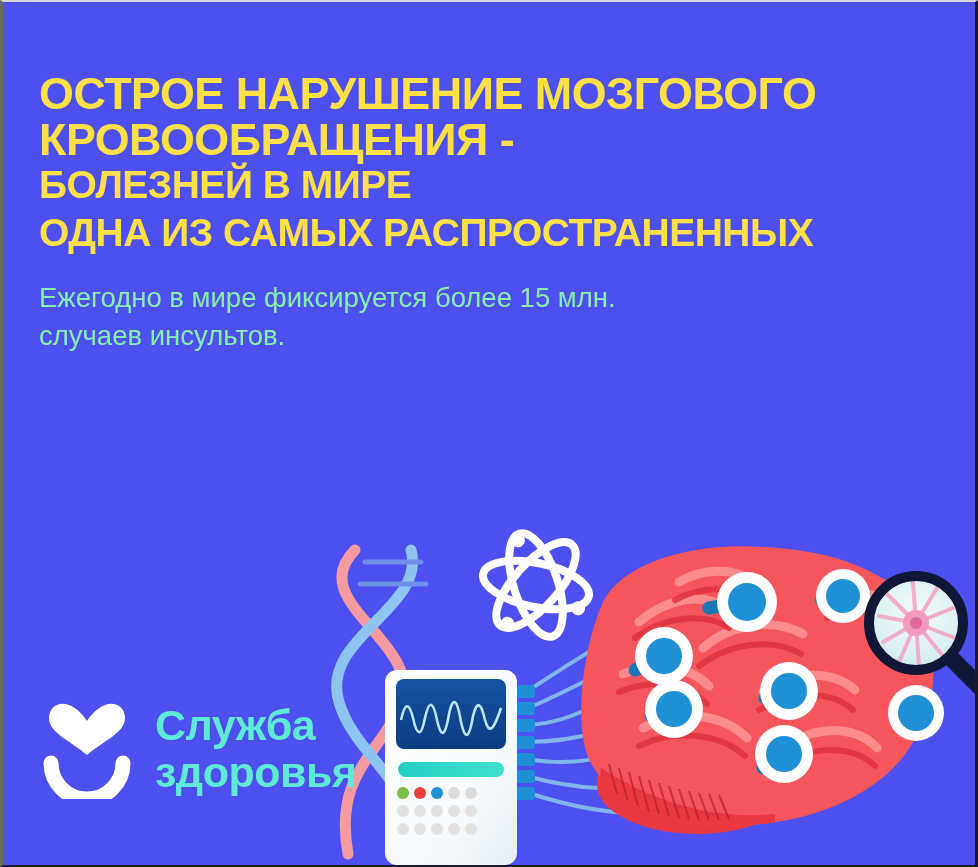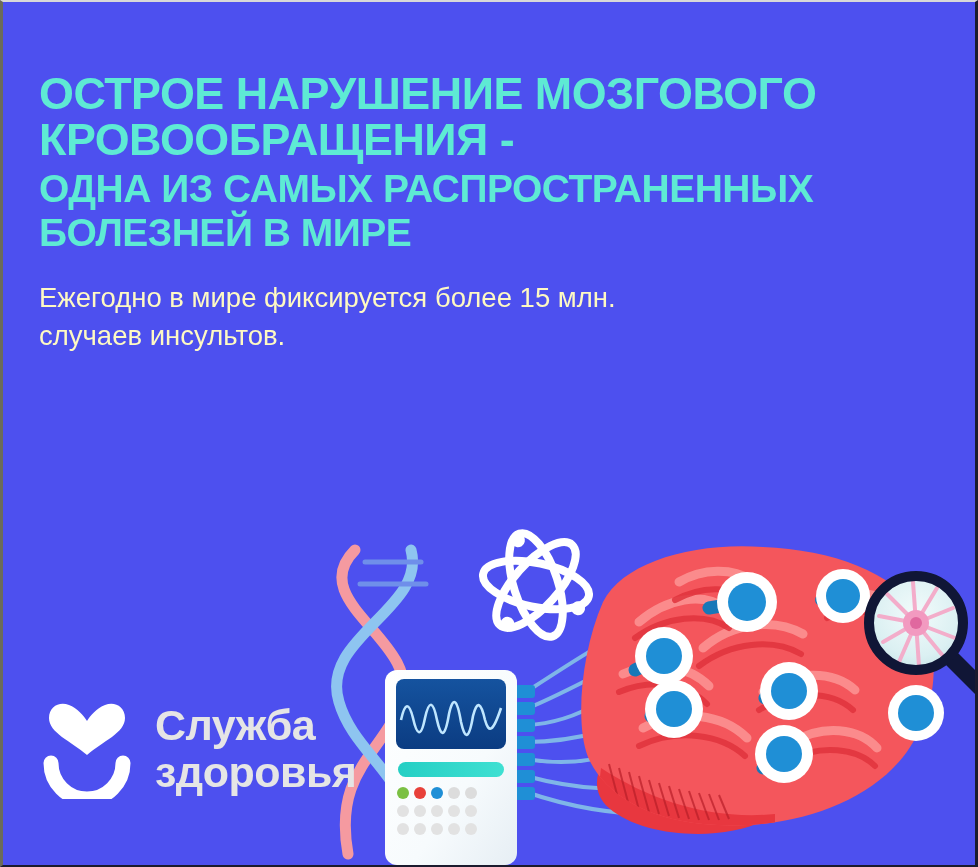--- a/index.html
+++ b/index.html
@@ -20,21 +20,21 @@
     border-right:3px solid #1b1b2e;
     border-bottom:2px solid #1b1b2e;
   }
 
   
   .headline{
     position:absolute;
     left:36px;
     top:48px;
     width:900px;
-    color:#5eead4;
+    color:#fde047;
     text-transform:uppercase;
   }
   .headline .ln{
     display:block;
     font-weight:700;
     letter-spacing:-0.5px;
     white-space:nowrap;
   }
   .headline .big{
     font-size:44px;
@@ -50,21 +50,21 @@
   }
   .headline .ln2{margin-top:0px;}
   .headline .ln3{margin-top:4px;}
 
   
   .paras{
     position:absolute;
     left:36px;
     top:277px;
     width:880px;
-    color:#fef9c3;
+    color:#86efac;
   }
   .para{
     font-size:27.5px;
     line-height:38px;
     font-weight:400;
     margin:0 0 38px 0;
     white-space:pre-line;
   }
 
   
@@ -77,21 +77,21 @@
     gap:22px;
   }
   .logo-mark{
     position:relative;
     width:92px;
     height:100px;
     flex:0 0 auto;
   }
   .logo-mark svg{display:block;}
   .logo-text{
-    color:#e5e5e5;
+    color:#5eead4;
     font-size:43px;
     font-weight:700;
     line-height:47px;
     letter-spacing:-0.5px;
     white-space:pre-line;
   }
 
   
   .art{
     position:absolute;
@@ -308,22 +308,22 @@
           <circle cx="451" cy="827" r="6" fill="#e2e2e2"></circle>
           <circle cx="468" cy="827" r="6" fill="#e2e2e2"></circle>
         </g>
       </g>
     </svg>
   </div>
 
   <h1 class="headline">
     <span class="ln big ln1">ОСТРОЕ НАРУШЕНИЕ МОЗГОВОГО</span>
     <span class="ln big ln2">КРОВООБРАЩЕНИЯ -</span>
+    <span class="ln mid ln4">БОЛЕЗНЕЙ В МИРЕ</span>
     <span class="ln mid ln3">ОДНА ИЗ САМЫХ РАСПРОСТРАНЕННЫХ</span>
-    <span class="ln mid ln4">БОЛЕЗНЕЙ В МИРЕ</span>
   </h1>
 
   <div class="paras">
     <p class="para">Ежегодно в мире фиксируется более 15 млн.
 случаев инсультов.</p>
   </div>
 
   <div class="logo">
     <div class="logo-mark">
       <svg width="92" height="100" viewBox="0 0 92 100" xmlns="http://www.w3.org/2000/svg">

